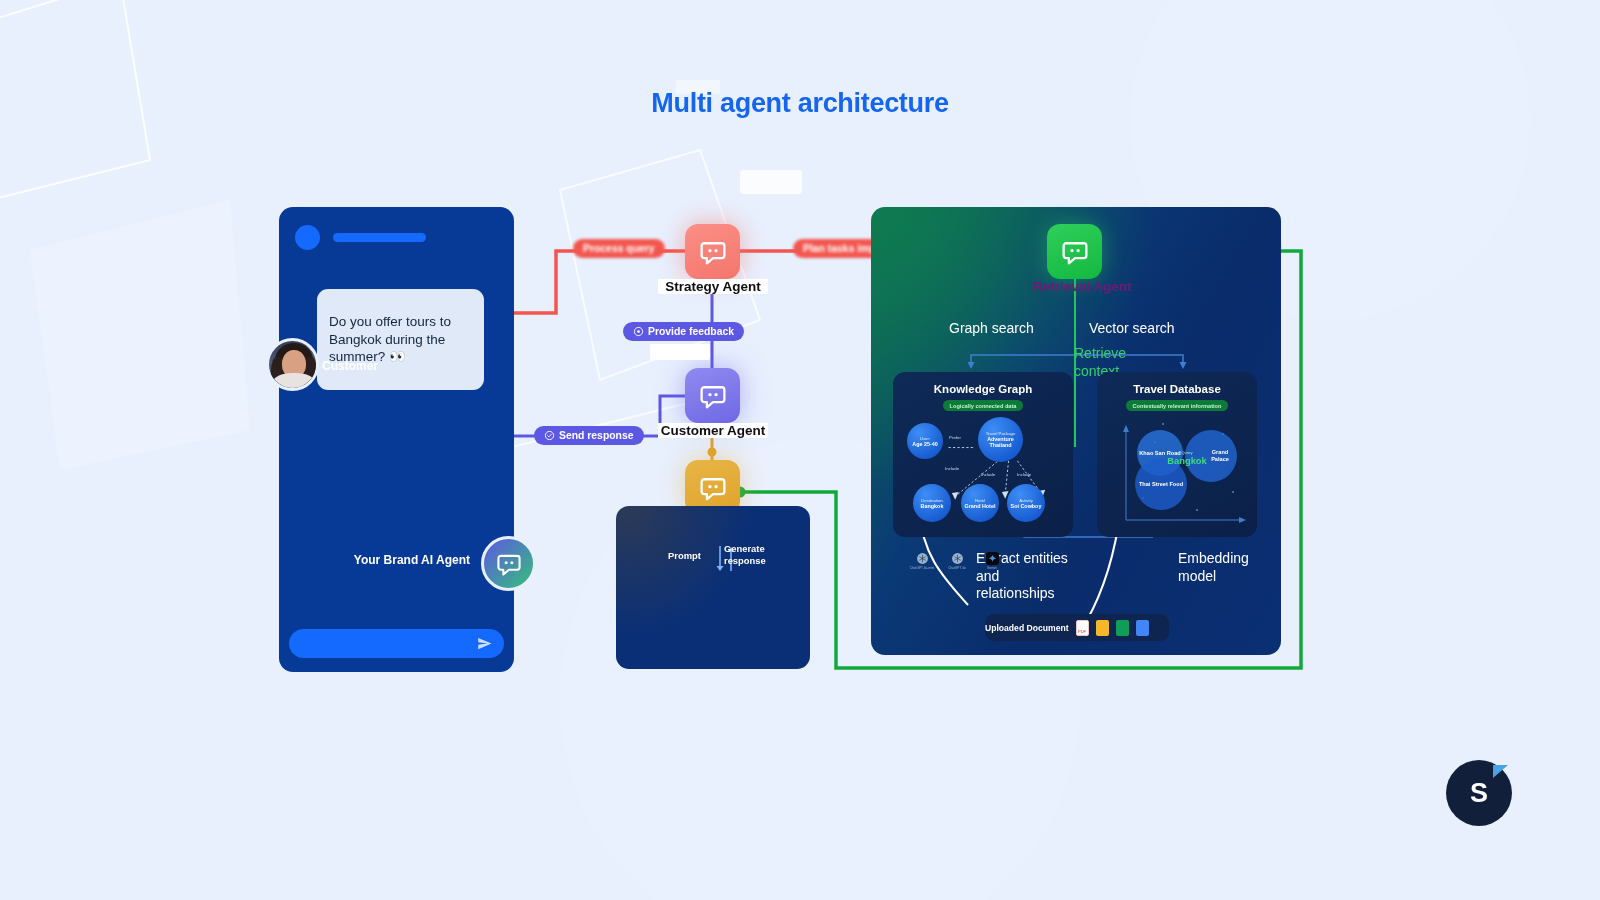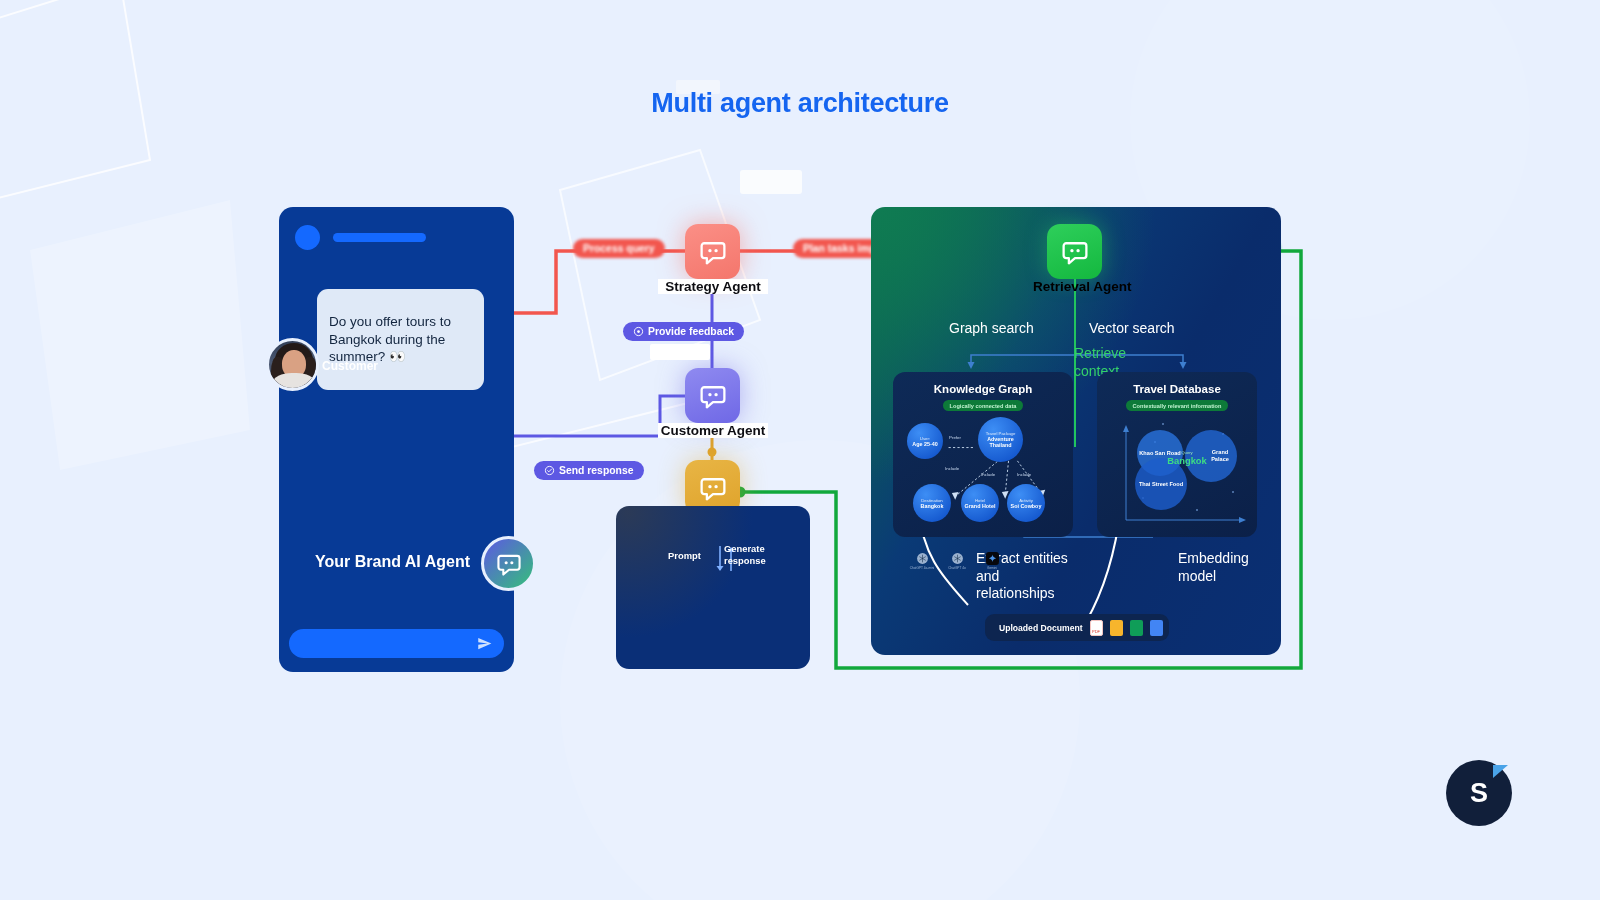--- a/index.html
+++ b/index.html
@@ -89,21 +89,21 @@
 
   .bubble-agent {
     position: absolute; left: 44px; top: 203px;
     width: 178px;
     background: #5d58e3; color: #ffffff;
     border-radius: 11px; padding: 11px 13px;
     font-size: 13.5px; line-height: 1.32; font-weight: 500;
   }
   #agent-label {
     position: absolute; right: 44px; top: 346px;
-    color: #ffffff; font-size: 16px; font-weight: bold; white-space: nowrap;
+    color: #ffffff; font-size: 12px; font-weight: bold; white-space: nowrap;
   }
   #brand-agent-badge {
     position: absolute; left: 202px; top: 329px;
     width: 55px; height: 55px; border-radius: 50%;
     background: linear-gradient(135deg,#5d58e3 0%, #35c07a 100%);
     border: 3px solid #e8f0fe;
     display: flex; align-items: center; justify-content: center;
   }
   #chat-input-bar {
     position: absolute; left: 10px; bottom: 14px;
@@ -125,21 +125,21 @@
   }
   #retrieval-icon {
     position: absolute; left: 1047px; top: 224px;
     width: 55px; height: 55px; border-radius: 13px;
     background: linear-gradient(160deg,#2ecf5b 0%, #14b83f 100%);
     display: flex; align-items: center; justify-content: center;
     box-shadow: 0 0 22px rgba(40,200,90,0.45);
   }
   #retrieval-label {
     position: absolute; left: 1033px; top: 279px; width: 90px;
-    text-align: left; color: #000000; font-size: 13.5px; font-weight: bold;
+    text-align: left; color: #701a75; font-size: 13.5px; font-weight: bold;
     white-space: nowrap;
   }
 
   .kg-card, .vdb-card {
     position: absolute;
     background: linear-gradient(150deg,#0e2a57 0%, #0b2048 100%);
     border-radius: 12px;
   }
   #kg-card { left: 893px; top: 372px; width: 180px; height: 165px; }
   #vdb-card { left: 1097px; top: 372px; width: 160px; height: 165px; }
@@ -161,21 +161,21 @@
   .kg-node .n-val { font-size: 5.4px; font-weight: bold; }
   .kg-edge-label { position: absolute; color: #c9d9ef; font-size: 4.4px; }
 
   .vdb-blob { position: absolute; border-radius: 50%; color:#fff; text-align:center;
     display:flex; flex-direction:column; align-items:center; justify-content:center; }
 
   #uploaded-doc {
     position: absolute; left: 985px; top: 614px;
     width: 184px; height: 27px; border-radius: 9px;
     background: #0d2550;
-    display: flex; align-items: center; gap: 7px; padding-left: 14px;
+    display: flex; align-items: center; gap: 7px; 
   }
   #uploaded-doc .lbl { color: #fff; font-size: 8.6px; font-weight: bold; white-space: nowrap; }
   .file-ico { width: 13px; height: 16px; border-radius: 2px;
     font-size: 4px; color: #fff; display:flex; align-items:flex-end; justify-content:center; padding-bottom:1px; }
 
   .rag-note { position: absolute; color: #ffffff; font-size: 14px; line-height: 1.25; font-weight: 500; }
 
   
   .agent-node {
     position: absolute; width: 55px; height: 55px; border-radius: 13px;
@@ -346,21 +346,21 @@
   <span>Send query with context</span>
 </div>
 <div class="flow-pill pill-purple" style="left:623px;top:322px;">
   <svg width="11" height="11" viewBox="0 0 24 24">
     <circle cx="12" cy="12" r="9" fill="none" stroke="#fff" stroke-width="2"></circle>
     <circle cx="12" cy="12" r="3" fill="#fff"></circle>
   </svg>
   <span>Provide feedback</span>
 </div>
 <div id="smudge-3"></div>
-<div class="flow-pill pill-purple" style="left:534px;top:426px;margin-top:35px;">
+<div class="flow-pill pill-purple" style="left:534px;top:426px;">
   <svg width="11" height="11" viewBox="0 0 24 24">
     <circle cx="12" cy="12" r="9" fill="none" stroke="#fff" stroke-width="2"></circle>
     <path d="M8 12.3l2.6 2.6L16.3 9" fill="none" stroke="#fff" stroke-width="2" stroke-linecap="round"></path>
   </svg>
   <span>Send response</span>
 </div>
 
 <div id="llm-panel">
   <div style="position:absolute;left:52px;top:44px;color:#fff;font-size:9.4px;font-weight:bold;">Prompt</div>
   <svg style="position:absolute;left:98px;top:38px" width="32" height="32" viewBox="0 0 32 32">

